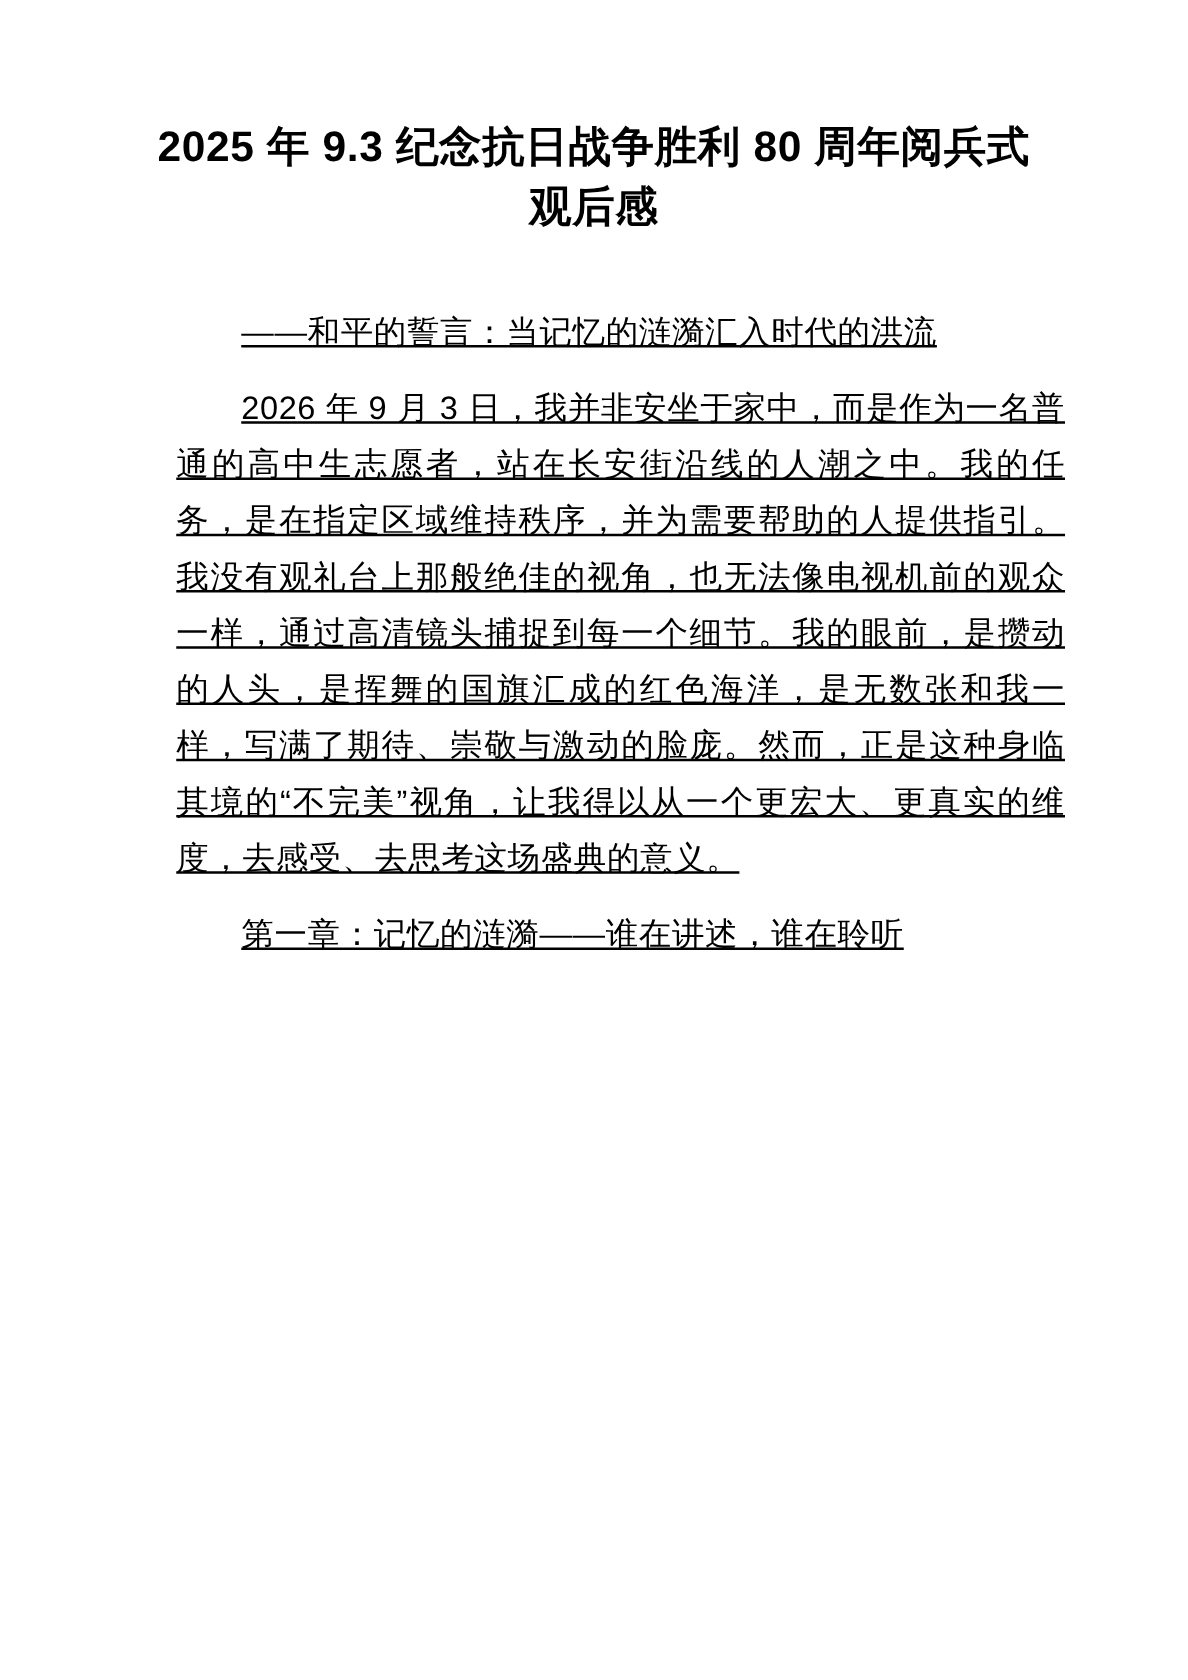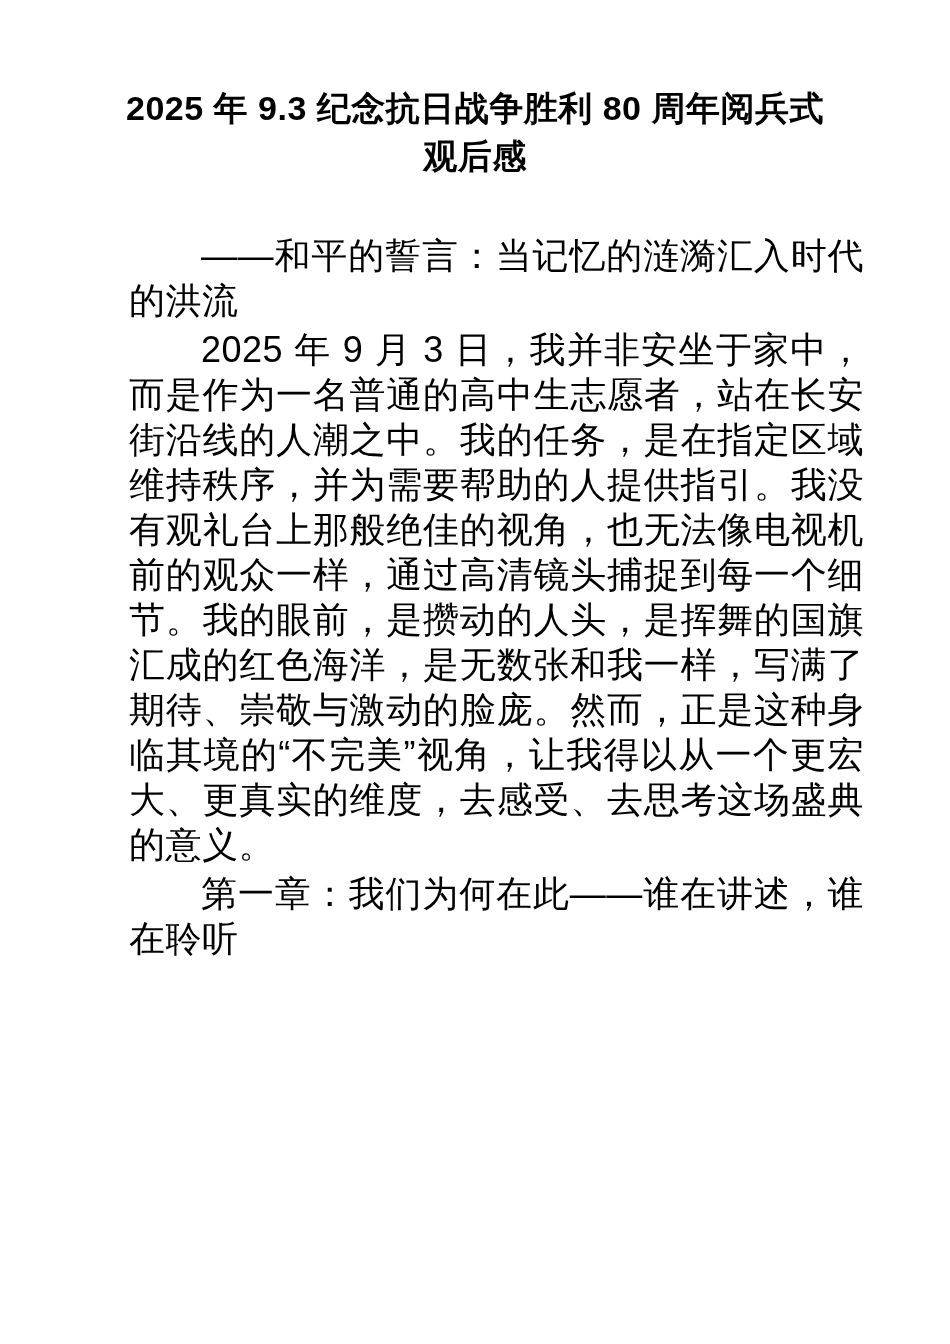--- a/index.html
+++ b/index.html
@@ -15,52 +15,53 @@
     overflow: hidden;
   }
   .page {
     position: relative;
     width: 950px;
     height: 1344px;
     background: #ffffff;
     box-sizing: border-box;
   }
   .doc-title {
-    margin: 4px auto 53px auto;
+    margin: 14px auto 53px auto;
     padding-top: 80px;
     max-width: 700px;
     font-size: 34px;
     line-height: 48px;
     font-weight: 700;
     text-align: center;
     letter-spacing: 0.5px;
   }
   .doc-body {
     box-sizing: border-box;
     padding-left: 125px;
     padding-right: 82px;
   }
   .para {
-    margin: 4px;
-    font-size: 36px;
+    margin: 16px;
+    font-size: 26px;
     line-height: 45px;
     text-align: justify;
     text-indent: 2em;
     letter-spacing: 0.5px;
     word-break: normal;
+    text-decoration: underline;
   }
 </style>
 </head>
 <body style="background: rgb(255, 255, 255); color: rgb(0, 0, 0);">
 
 <div class="page">
   <h1 class="doc-title">2025 年 9.3 纪念抗日战争胜利 80 周年阅兵式观后感</h1>
 
   <div class="doc-body">
     <p class="para">——和平的誓言：当记忆的涟漪汇入时代的洪流</p>
 
     <div>
-        <p class="para">2025 年 9 月 3 日，我并非安坐于家中，而是作为一名普通的高中生志愿者，站在长安街沿线的人潮之中。我的任务，是在指定区域维持秩序，并为需要帮助的人提供指引。我没有观礼台上那般绝佳的视角，也无法像电视机前的观众一样，通过高清镜头捕捉到每一个细节。我的眼前，是攒动的人头，是挥舞的国旗汇成的红色海洋，是无数张和我一样，写满了期待、崇敬与激动的脸庞。然而，正是这种身临其境的“不完美”视角，让我得以从一个更宏大、更真实的维度，去感受、去思考这场盛典的意义。</p>
+        <p class="para">2026 年 9 月 3 日，我并非安坐于家中，而是作为一名普通的高中生志愿者，站在长安街沿线的人潮之中。我的任务，是在指定区域维持秩序，并为需要帮助的人提供指引。我没有观礼台上那般绝佳的视角，也无法像电视机前的观众一样，通过高清镜头捕捉到每一个细节。我的眼前，是攒动的人头，是挥舞的国旗汇成的红色海洋，是无数张和我一样，写满了期待、崇敬与激动的脸庞。然而，正是这种身临其境的“不完美”视角，让我得以从一个更宏大、更真实的维度，去感受、去思考这场盛典的意义。</p>
       </div>
 
-    <p class="para">第一章：我们为何在此——谁在讲述，谁在聆听</p>
+    <p class="para">第一章：记忆的涟漪——谁在讲述，谁在聆听</p>
   </div>
 </div>
 
 </body></html>

